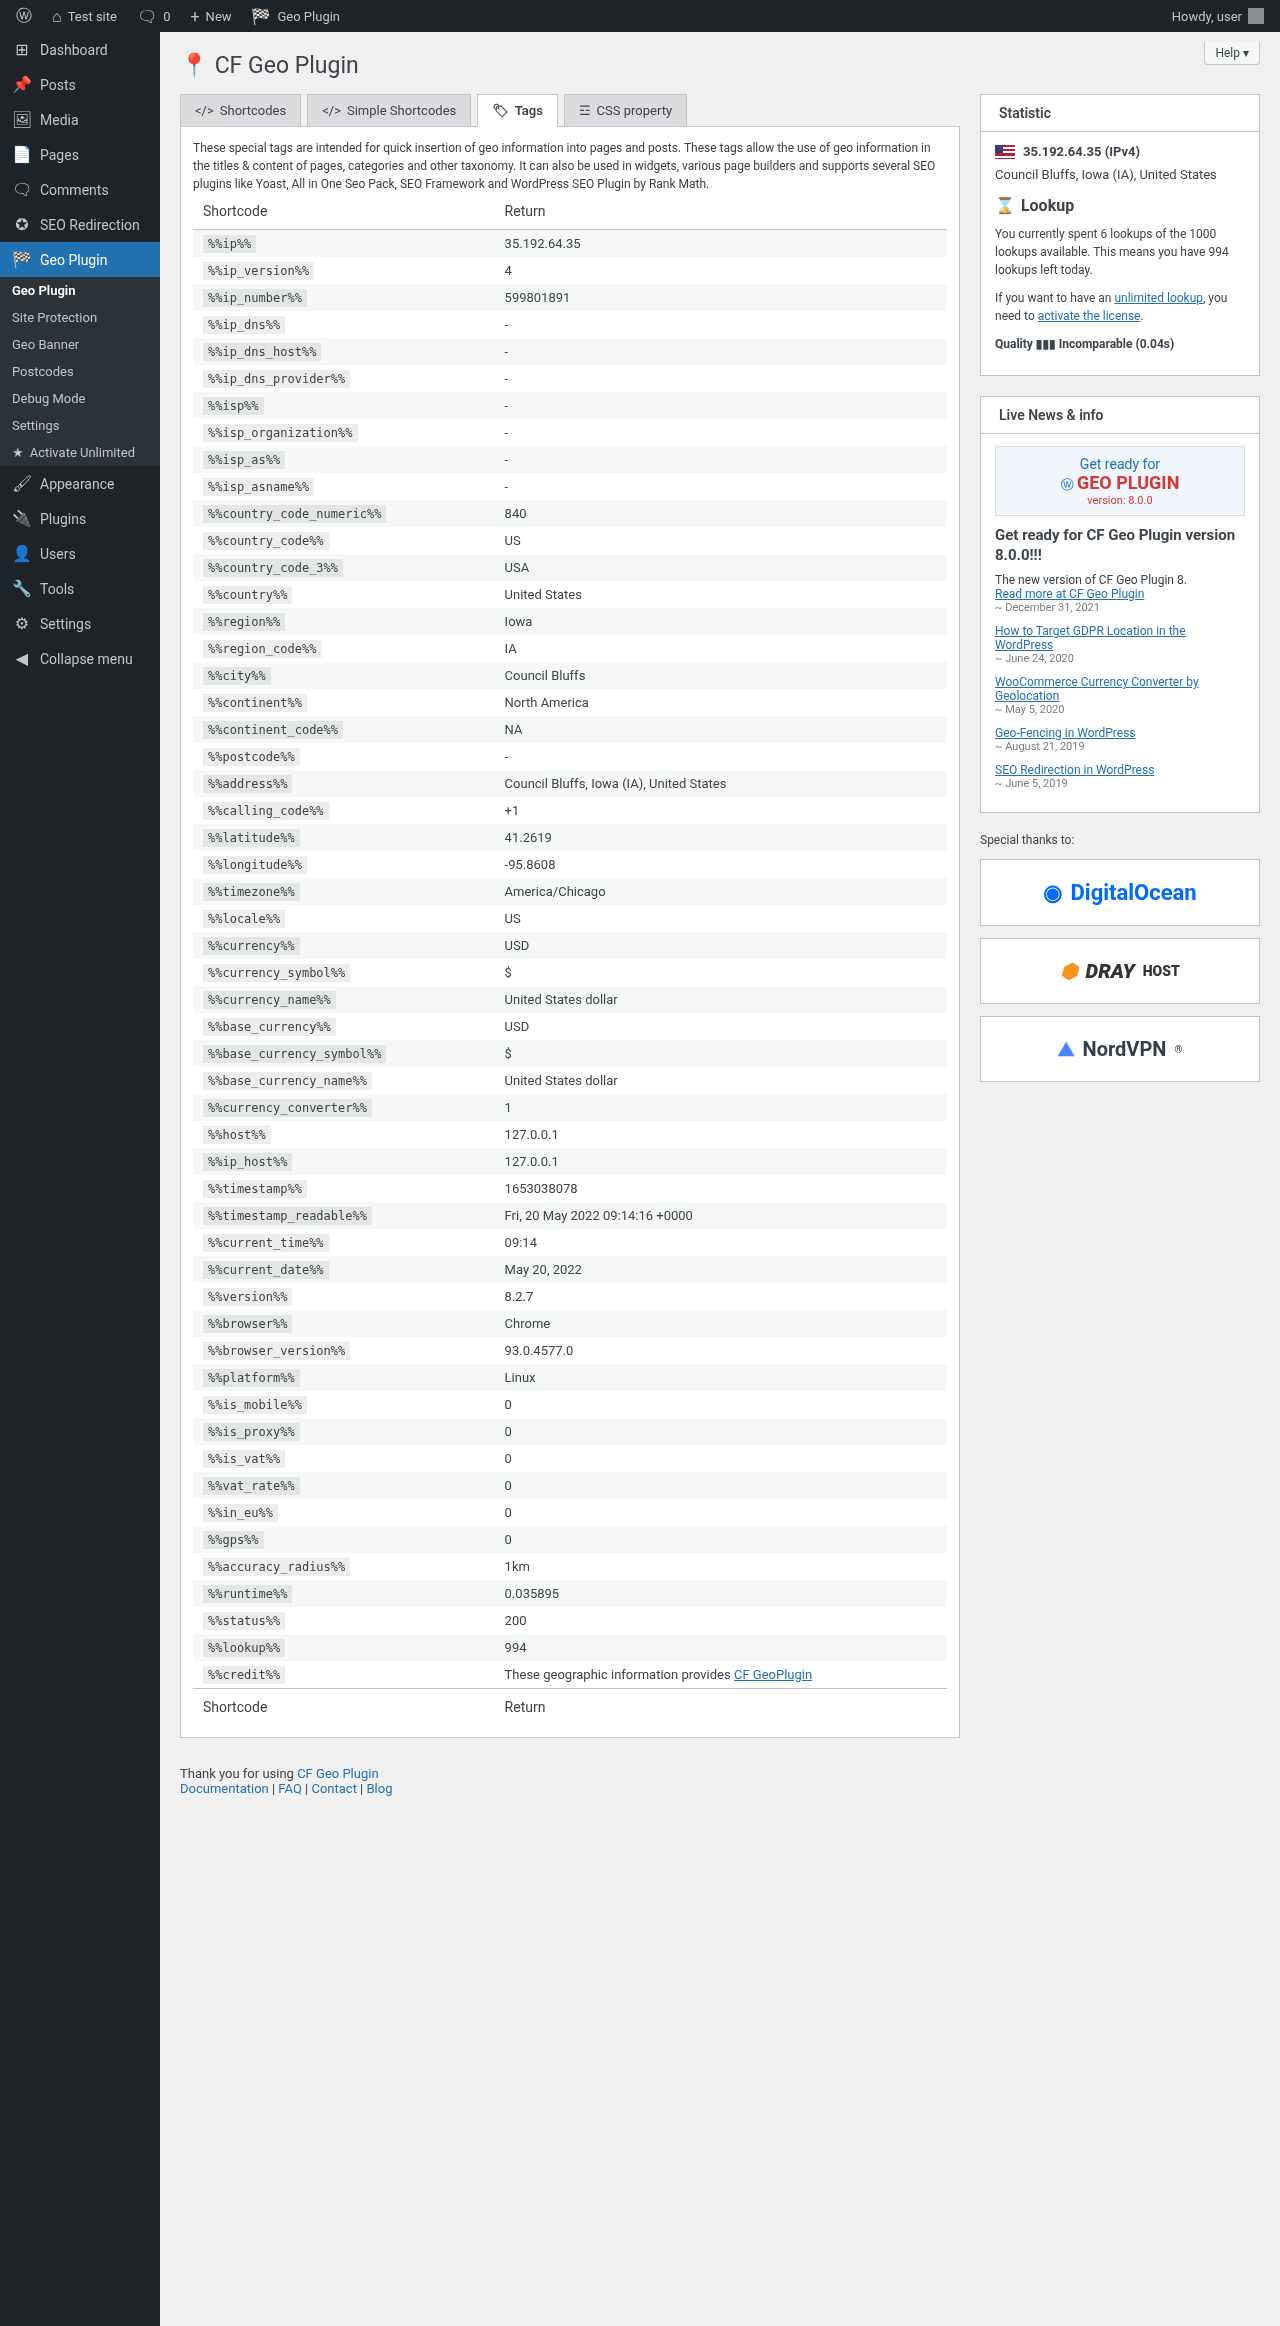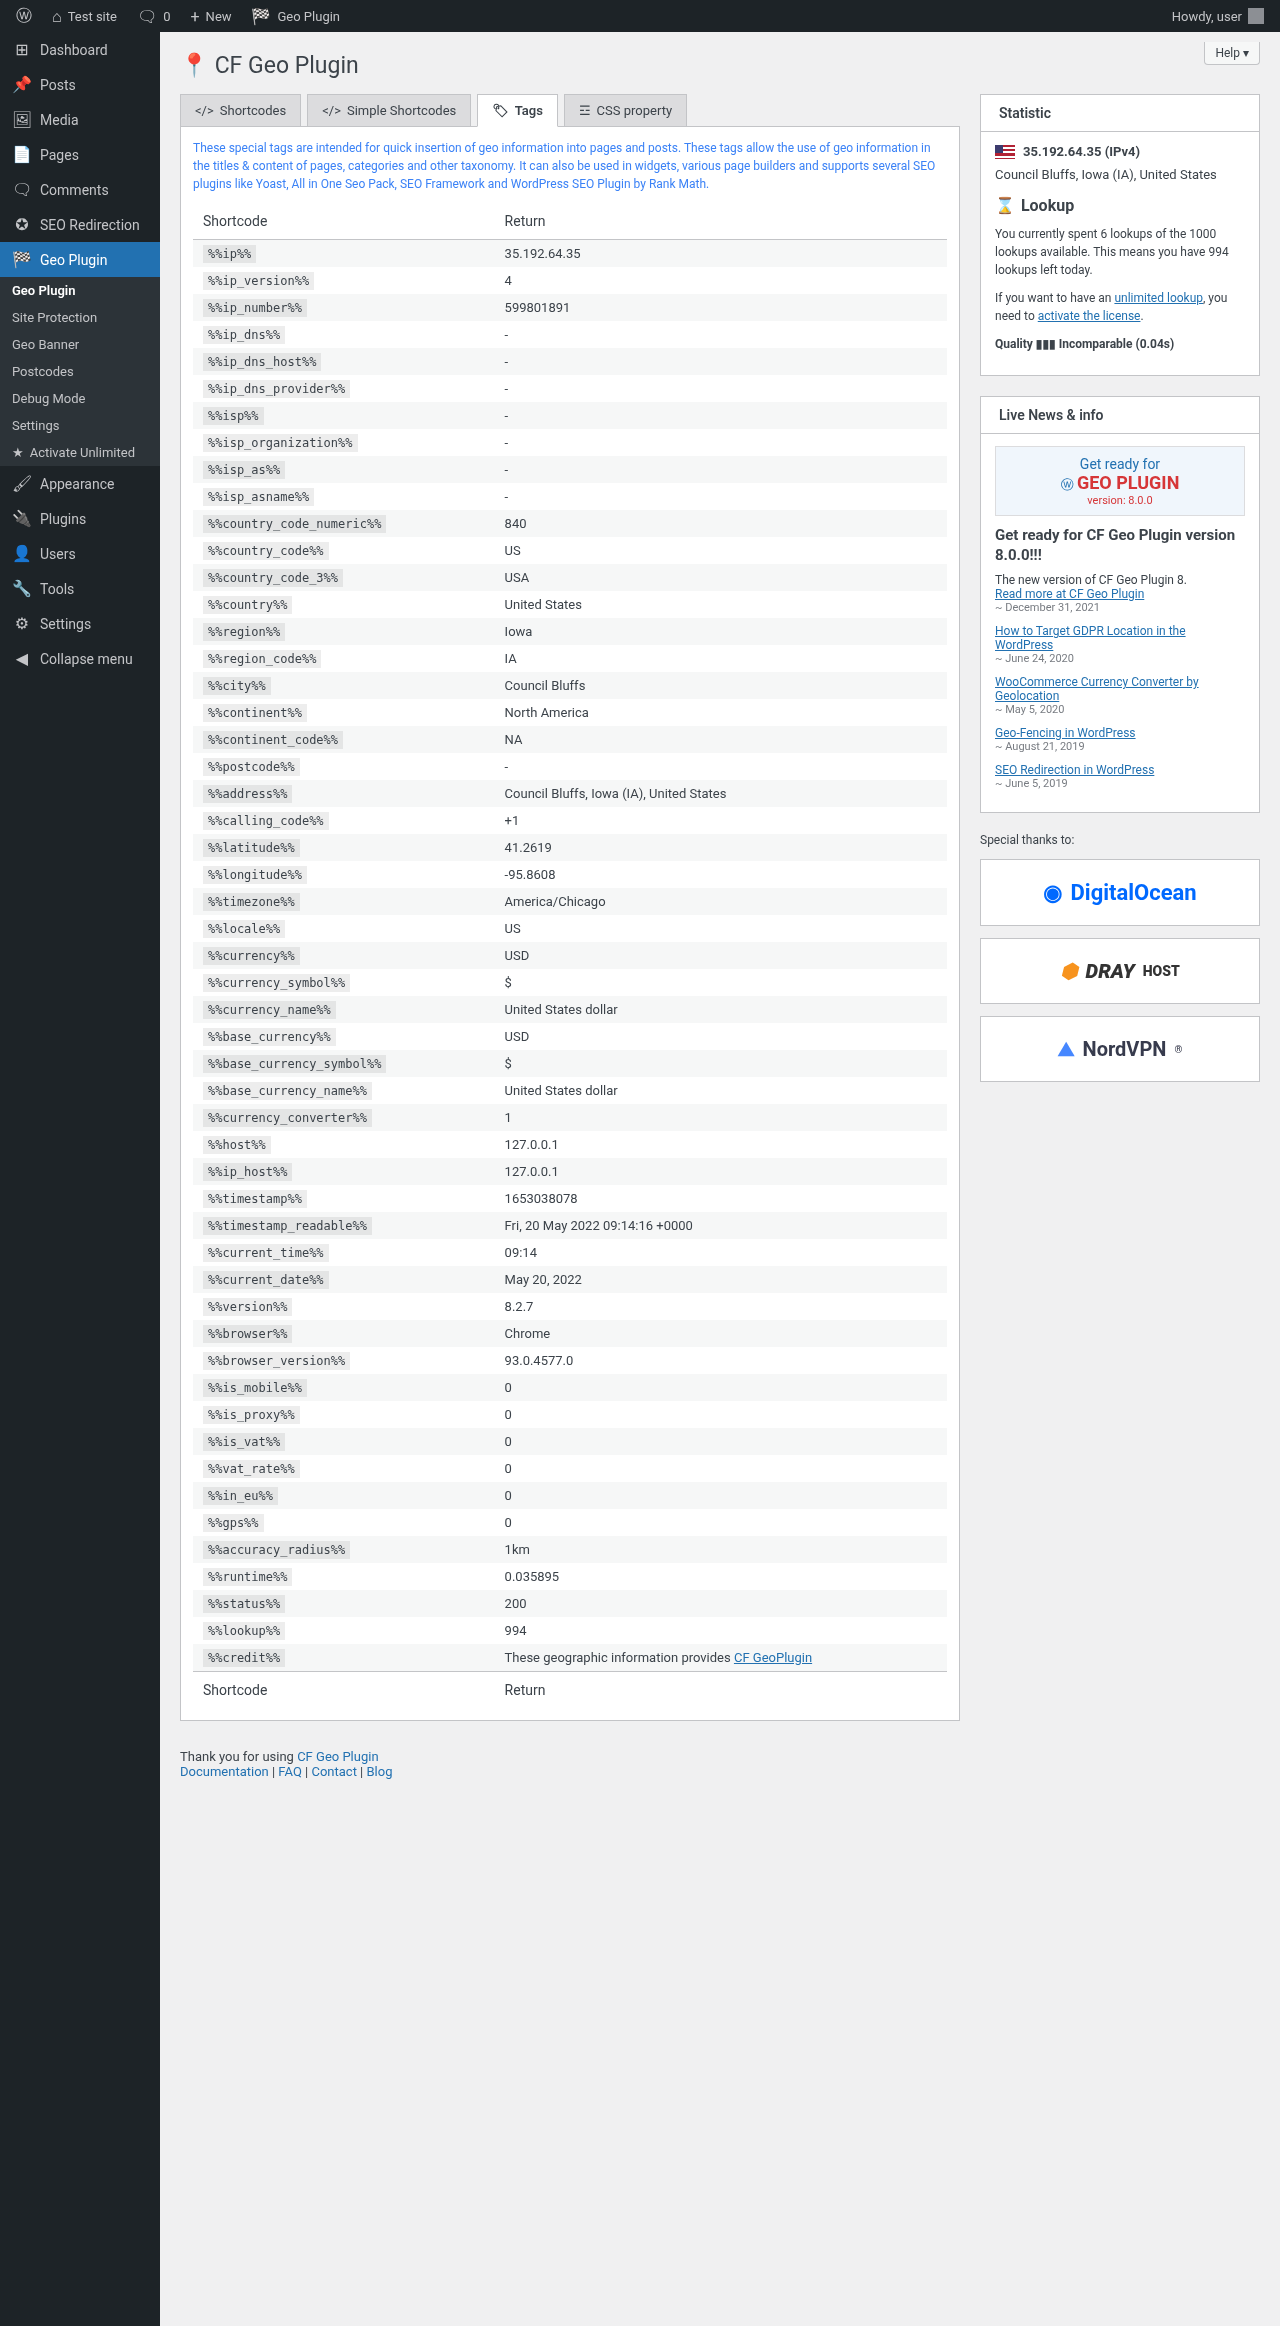--- a/index.html
+++ b/index.html
@@ -21,21 +21,21 @@
 .content{flex:1;padding:10px 20px 20px}
 .page-title{font-size:23px;font-weight:400;margin:10px 0 15px;display:flex;align-items:center;gap:6px}
 .help-btn{position:absolute;right:20px;top:42px;background:#f6f7f7;border:1px solid #c3c4c7;border-top:none;padding:4px 10px;font-size:12px;cursor:pointer;border-radius:0 0 4px 4px}
 .main-cols{display:flex;gap:20px;align-items:flex-start}
 .main-left{flex:1}
 .main-right{width:280px}
 .tabs{display:flex;gap:6px}
 .tab{padding:8px 14px;background:#dcdcde;border:1px solid #c3c4c7;border-bottom:none;cursor:pointer;font-size:13px;display:flex;align-items:center;gap:6px}
 .tab.active{background:#fff;border-bottom:1px solid #fff;margin-bottom:-1px;font-weight:600}
 .tab-content{background:#fff;border:1px solid #c3c4c7;padding:12px}
-.tab-desc{font-size:12px;line-height:1.5;margin-bottom:10px;color:#3b82f6}
+.tab-desc{font-size:12px;line-height:1.5;color:#404040}
 table{width:100%;border-collapse:collapse}
 th{text-align:left;padding:10px;border-bottom:1px solid #c3c4c7;font-weight:400;font-size:14px}
 tbody tr:nth-child(odd){background:#f6f7f7}
 td{padding:6px 10px;font-size:13px}
 td:first-child{width:40%}
 code{background:rgba(0,0,0,0.07);padding:2px 5px;font-family:Consolas,Monaco,monospace;font-size:12px}
 tfoot th{border-top:1px solid #c3c4c7;border-bottom:none}
 .panel{background:#fff;border:1px solid #c3c4c7;margin-bottom:20px}
 .panel h3{padding:10px 18px;border-bottom:1px solid #c3c4c7;font-size:14px;font-weight:600}
 .panel-body{padding:12px 14px}
@@ -358,20 +358,24 @@
                 </tr>
                 <tr>
                   <td><code>%%browser%%</code></td>
                   <td>Chrome</td>
                 </tr>
                 <tr>
                   <td><code>%%browser_version%%</code></td>
                   <td>93.0.4577.0</td>
                 </tr>
                 <tr>
+                  <td><code>%%platform%%</code></td>
+                  <td>Linux</td>
+                </tr>
+                <tr>
                   <td><code>%%is_mobile%%</code></td>
                   <td>0</td>
                 </tr>
                 <tr>
                   <td><code>%%is_proxy%%</code></td>
                   <td>0</td>
                 </tr>
                 <tr>
                   <td><code>%%is_vat%%</code></td>
                   <td>0</td>

